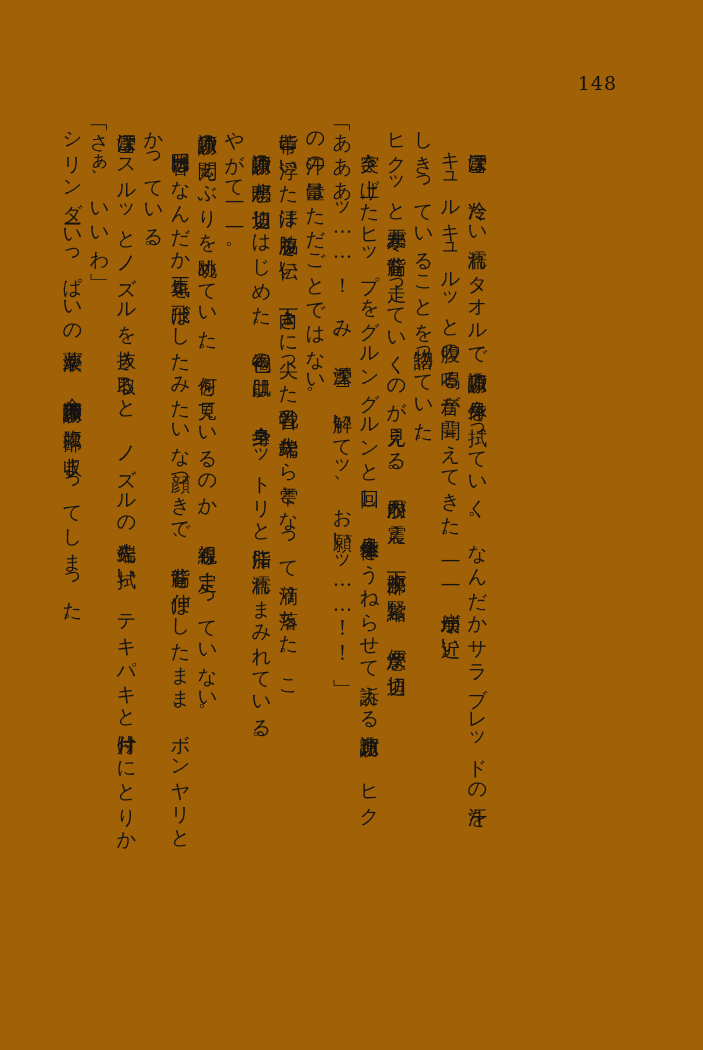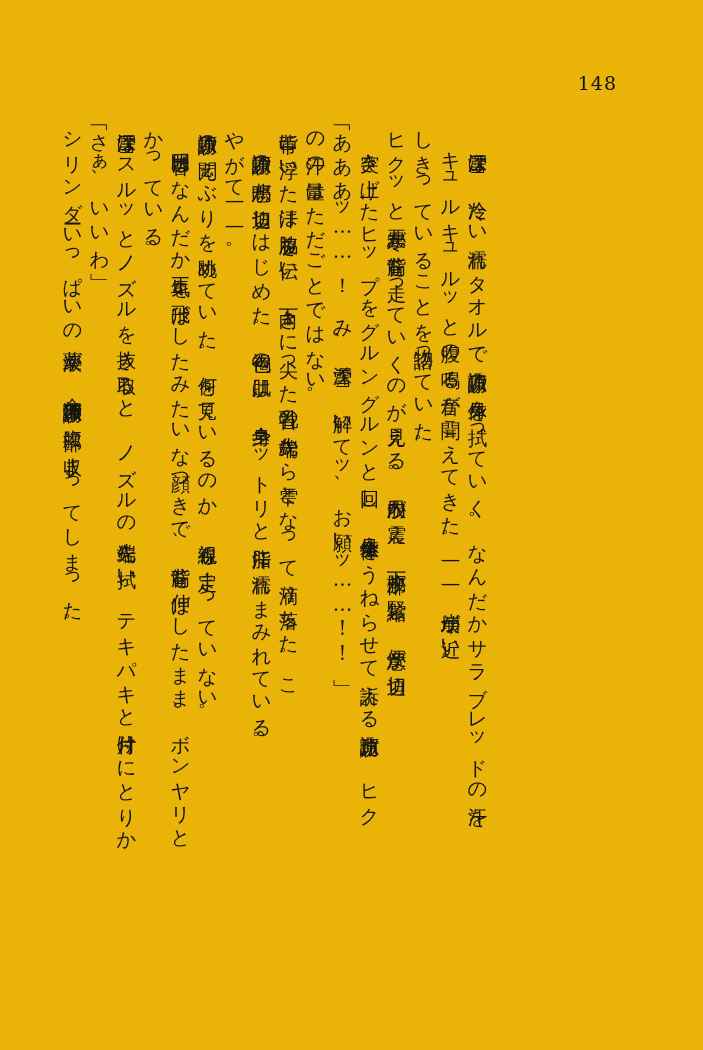--- a/index.html
+++ b/index.html
@@ -11,21 +11,21 @@
     width: 703px;
     height: 1050px;
     overflow: hidden;
     font-family: "DejaVu Serif", "Liberation Serif", serif;
     color: #111111;
   }
   .page {
     position: relative;
     width: 703px;
     height: 1050px;
-    background: #eab308;
+    background: #a16207;
   }
   
   .page-number {
     position: absolute;
     top: 72px;
     right: 86px;
     font-size: 19px;
     letter-spacing: 1px;
     color: #111;
     font-family: "DejaVu Serif", "Liberation Serif", serif;

